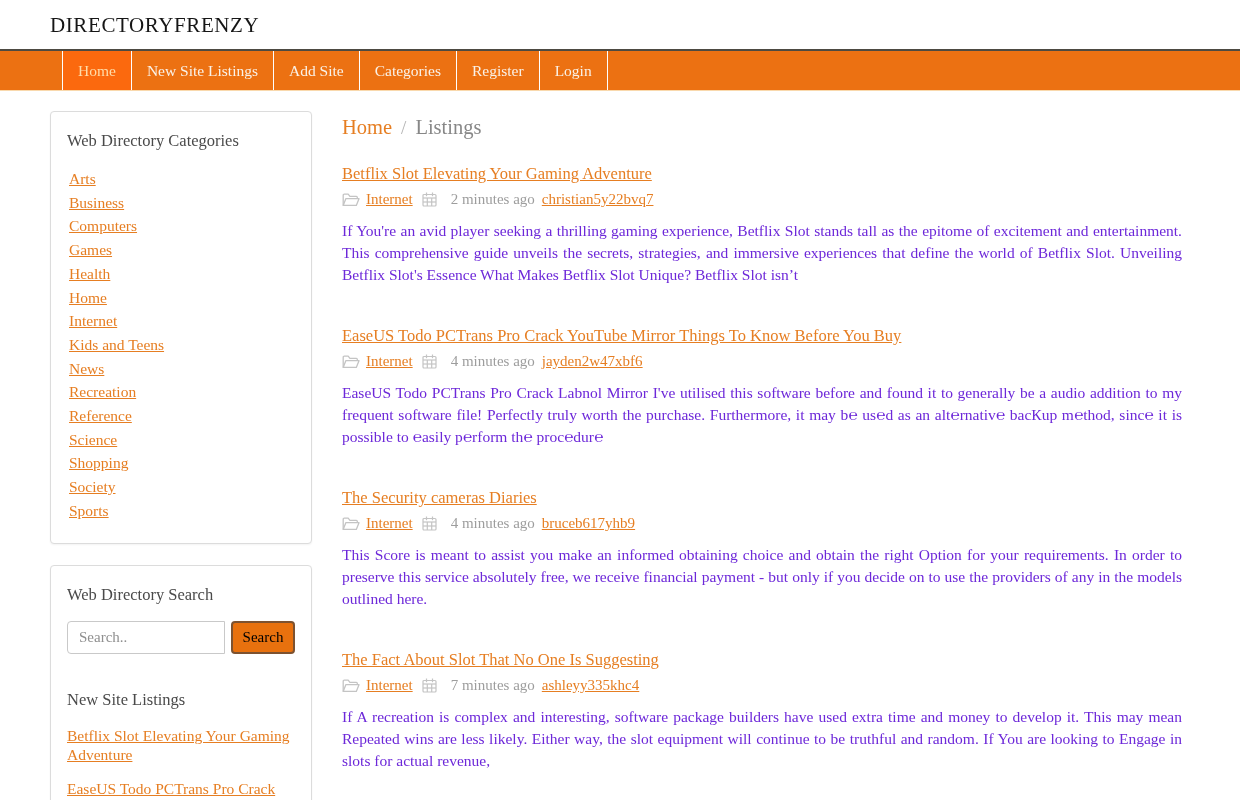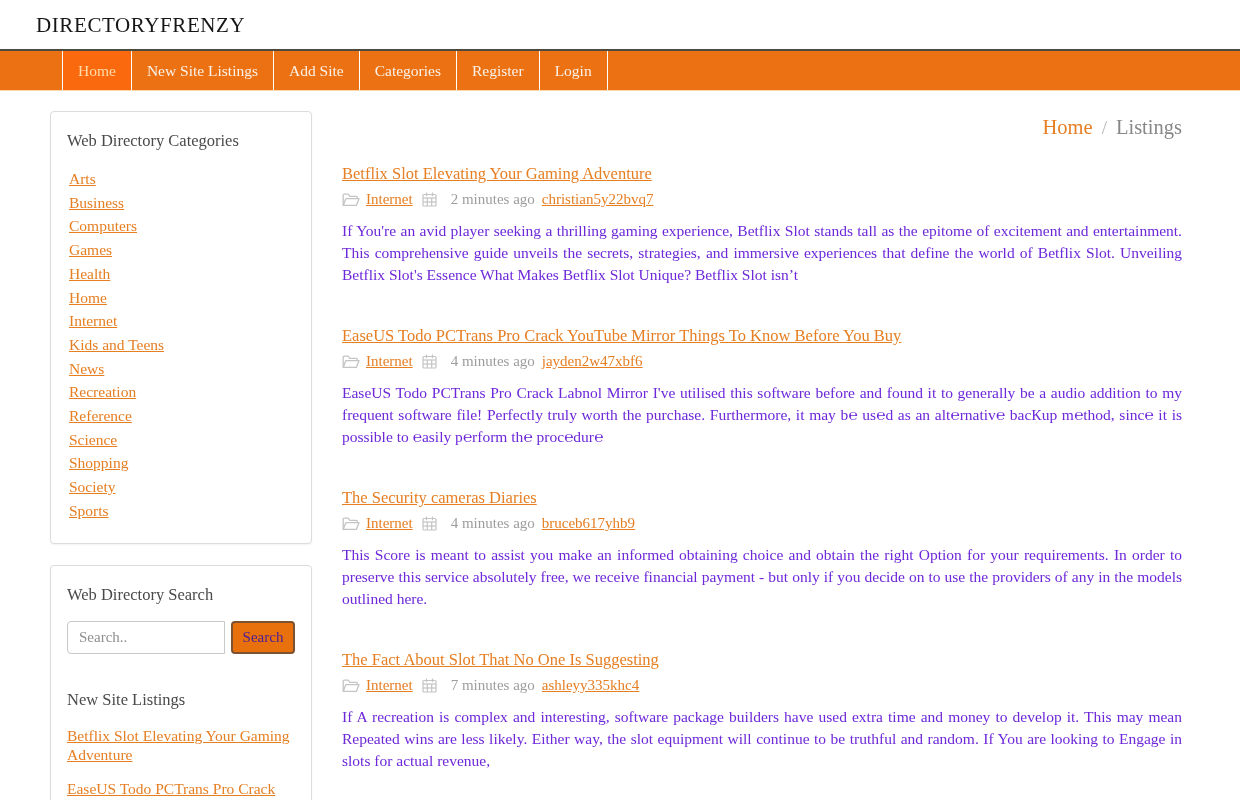--- a/index.html
+++ b/index.html
@@ -4,21 +4,21 @@
 <style>
   * { box-sizing: border-box; }
   html, body {
     margin: 0; padding: 0;
     width: 1240px; height: 800px;
     overflow: hidden;
     background: #ffffff;
     font-family: "Liberation Serif", "DejaVu Serif", serif;
   }
   
-  .site-header { padding: 13px 0 11px 36px; background: #ffffff; }
+  .site-header { padding: 13px 0 11px 50px; background: #ffffff; }
   .site-title {
     margin: 0; font-size: 21px; font-weight: 400;
     color: #161616; letter-spacing: 0.6px;
   }
   
   .navbar {
     background: #ec7112;
     border-top: 2px solid #4d4a42;
     border-bottom: 1px solid #f9d9ad;
     height: 42px;
@@ -77,34 +77,34 @@
     color: #555;
   }
   .search-input::placeholder { color: #8f8f8f; opacity: 1; }
   .search-btn {
     flex: 0 0 64px;
     height: 33px;
     margin-left: -1px;
     background: #e8710e;
     border: 2px solid #7d5230;
     border-radius: 4px;
-    color: #4c1d95;
+    color: #000000;
     font-family: "Liberation Serif", serif;
     font-size: 15px;
     cursor: pointer;
   }
   .side-links { margin-top: 0; }
   .side-link {
     display: block;
     font-size: 15.5px;
     line-height: 19.5px;
     margin-bottom: 14px;
   }
   
-  .breadcrumb { font-size: 20.5px; padding: 5px 0 0 0; color: #878787; text-align: right; }
+  .breadcrumb { font-size: 20.5px; padding: 5px 0 0 0; color: #878787; }
   .breadcrumb .crumb-home { color: #e67e22; text-decoration: none; }
   .breadcrumb .sep { color: #b5b5b5; margin: 0 9px; font-size: 19px; }
   
   .listing { margin: 0 0 40px 0; }
   .listing:first-of-type { margin-top: 25px; }
   .listing-title { margin: 0; font-size: 16.5px; font-weight: 400; }
   .listing-title a { color: #e67e22; text-decoration: underline; }
   .meta {
     margin-top: 7px;
     display: flex;

